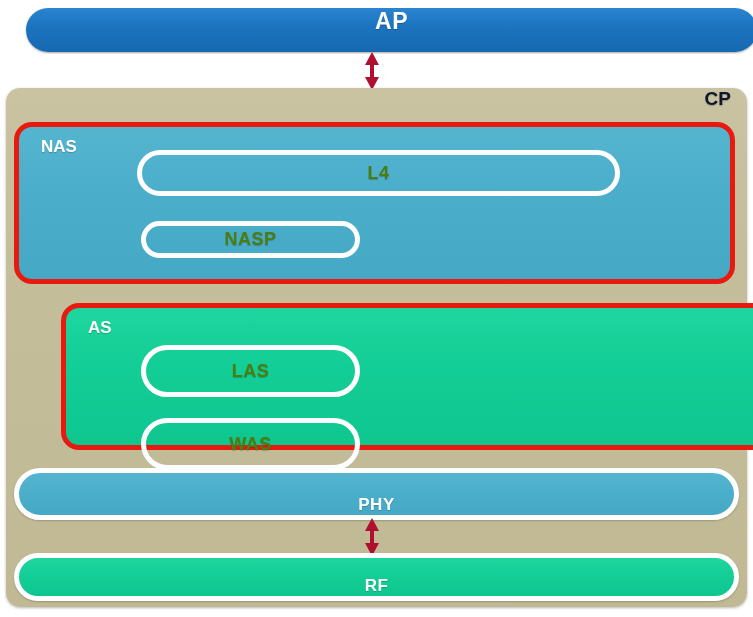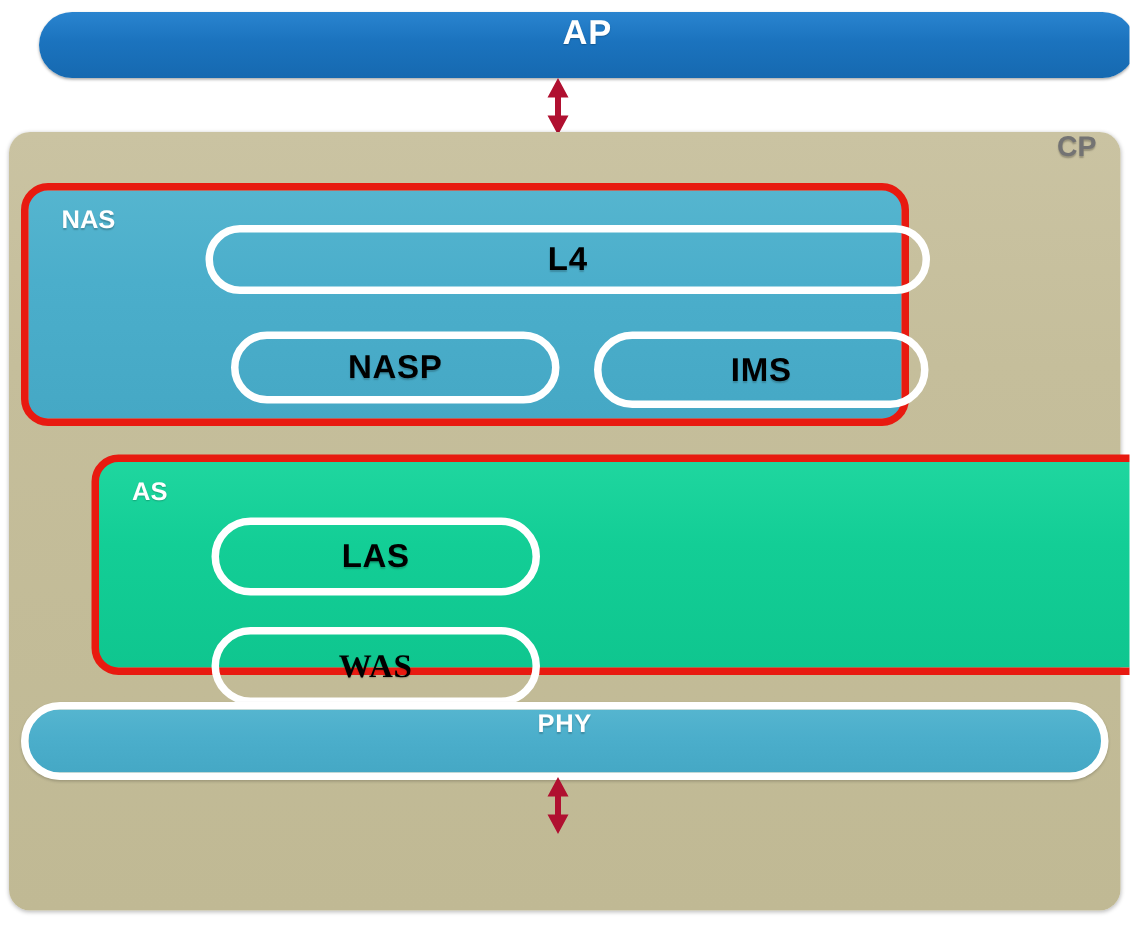--- a/index.html
+++ b/index.html
@@ -61,21 +61,21 @@
     width: 741px;
     height: 519px;
     background: linear-gradient(180deg, #cac3a2 0%, #c5be9b 30%, #c0b994 100%);
     border-radius: 14px;
     box-shadow: 0 1px 3px rgba(0,0,0,0.28);
   }
   .cp-label {
     position: absolute;
     right: 22px;
     top: 88px;
-    color: #737373;
+    color: #0f172a;
     font-size: 19px;
     font-weight: bold;
     text-shadow: 0 1px 1px rgba(0,0,0,0.25);
   }
 
   
   .group-box {
     position: absolute;
     border: 5px solid #e81a10;
     border-radius: 18px;
@@ -86,21 +86,21 @@
     left: 22px;
     top: 10px;
     color: #ffffff;
     font-size: 17px;
     font-weight: bold;
     text-shadow: 0 1px 1px rgba(0,0,0,0.22);
   }
   .nas-box {
     left: 14px;
     top: 122px;
-    width: 592px;
+    width: 721px;
     height: 162px;
     background: linear-gradient(180deg, #55b5cf 0%, #4baecb 40%, #45a8c5 100%);
   }
   .as-box {
     left: 26px;
     top: 303px;
     width: 725px;
     height: 147px;
     background: linear-gradient(180deg, #1fd69f 0%, #13ce96 40%, #0fc68f 100%);
     margin-left: 35px;
@@ -110,48 +110,48 @@
   .pill {
     position: absolute;
     box-sizing: border-box;
     border: 5px solid #ffffff;
     border-radius: 26px;
     display: flex;
     align-items: center;
     justify-content: center;
   }
   .pill .label {
-    color: #000000;
-    font-size: 22px;
+    color: #4d7c0f;
+    font-size: 18px;
     font-weight: bold;
     letter-spacing: 0.5px;
     text-shadow: 0 1px 1px rgba(0,0,0,0.2);
   }
   .pill.teal { background: transparent; }
   .pill.green { background: transparent; margin-top: 28px; }
 
   
   .pill-l4   { left: 137px; top: 150px; width: 483px; height: 46px; }
-  .pill-nasp { left: 154px; top: 221px; width: 219px; height: 48px; }
+  .pill-nasp { left: 141px; top: 221px; width: 219px; height: 37px; }
   .pill-ims  { left: 396px; top: 221px; width: 223px; height: 51px; }
 
   
   .pill-las { left: 141px; top: 317px; width: 219px; height: 52px; }
   .pill-tas { left: 393px; top: 317px; width: 226px; height: 52px; }
-  .pill-was { left: 141px; top: 390px; width: 219px; height: 52px; font-family: Liberation Serif, serif; }
+  .pill-was { left: 141px; top: 390px; width: 219px; height: 52px; }
   .pill-gas { left: 393px; top: 390px; width: 226px; height: 52px; }
 
   
   .wide-bar {
     position: absolute;
     box-sizing: border-box;
     border: 5px solid #ffffff;
     border-radius: 26px;
     display: flex;
-    align-items: flex-start;
+    align-items: flex-end;
     justify-content: center;
     box-shadow: 0 1px 2px rgba(0,0,0,0.2);
   }
   .wide-bar .label {
     color: #ffffff;
     font-size: 17px;
     font-weight: bold;
     letter-spacing: 0.5px;
     text-shadow: 0 1px 1px rgba(0,0,0,0.2);
   }
@@ -220,23 +220,20 @@
   <div class="group-box nas-box">
     <span class="group-label">NAS</span>
   </div>
 
   <div class="pill teal pill-l4">
     <span class="label">L4</span>
   </div>
   <div class="pill teal pill-nasp">
     <span class="label">NASP</span>
   </div>
-  <div class="pill teal pill-ims">
-    <span class="label">IMS</span>
-  </div>
 
   <div class="group-box as-box">
     <span class="group-label">AS</span>
   </div>
 
   <div class="pill green pill-las">
     <span class="label">LAS</span>
   </div>
   <div class="pill green pill-was">
     <span class="label">WAS</span>
@@ -246,15 +243,18 @@
     <span class="label">PHY</span>
   </div>
 
   <div class="arrow arrow-phy-rf">
     <svg width="26" height="38" viewBox="0 0 26 38">
       <polygon points="13,0 20,13 15,13 15,25 20,25 13,38 6,25 11,25 11,13 6,13" fill="#b01030"></polygon>
       <rect x="11.5" y="10" width="3" height="18" fill="#b01030"></rect>
     </svg>
   </div>
 
+  <div class="wide-bar rf-bar">
+    <span class="label">RF</span>
+  </div>
 
 
 </div>
 
 </body></html>

